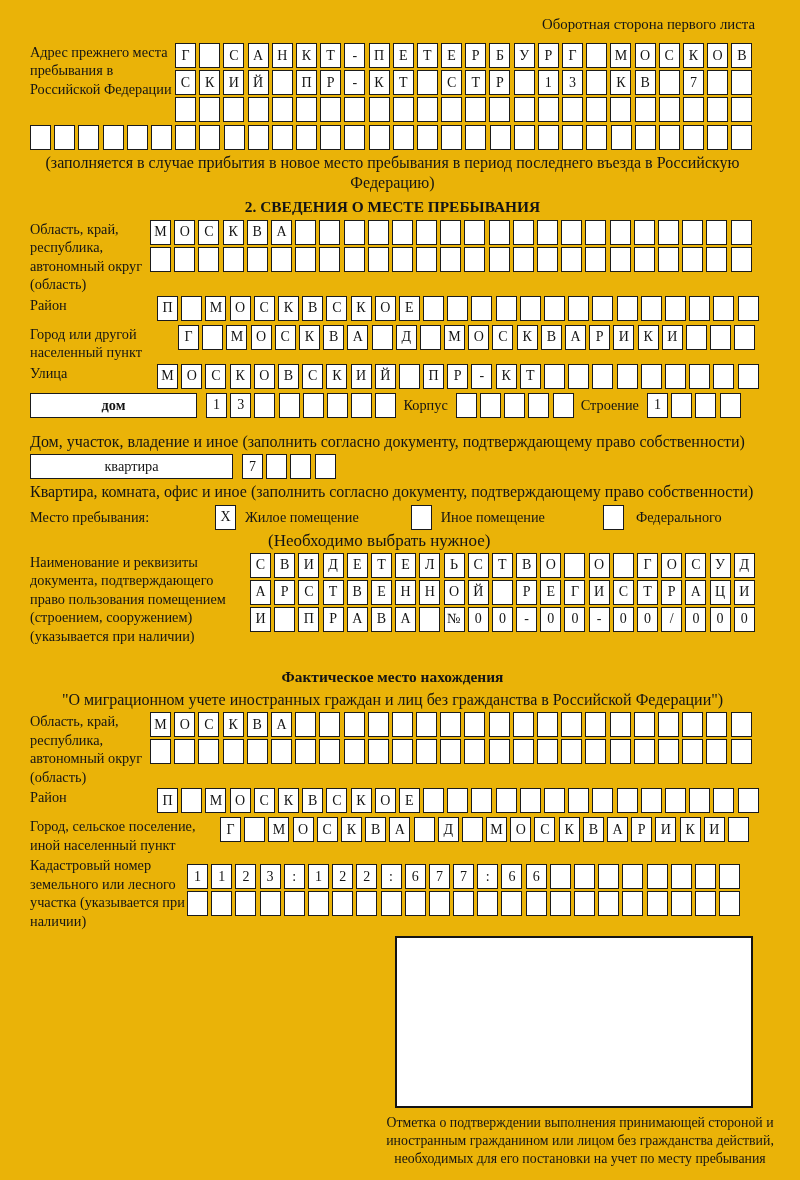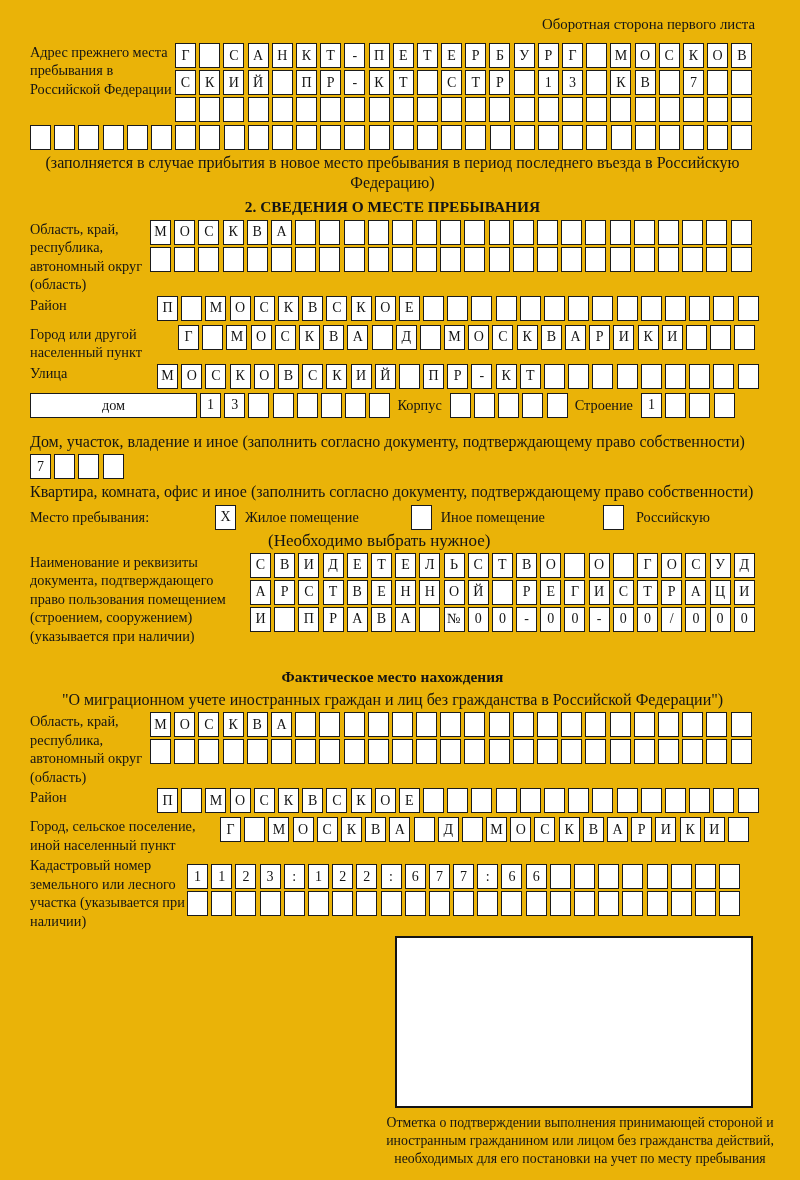--- a/index.html
+++ b/index.html
@@ -24,21 +24,21 @@
   }
   .fullrow{margin-top:1px;}
   .caption{font-size:16px;line-height:1.28;margin:1px 0 2px 0;}
   .center{text-align:center;}
   .h-bold{font-weight:bold;text-align:center;font-size:15.4px;margin:4px 0 4px 0;}
   .named-rect{
     box-sizing:border-box;height:25px;border:1.6px solid #1b1b1b;
     display:flex;align-items:center;justify-content:center;
     font-size:14.3px;flex:0 0 auto;background:#fff;
   }
-  .dom-rect{width:167px;margin-right:3px;}
+  .dom-rect{width:167px;margin-right:9px;font-weight:bold;}
   .kv-rect{width:203px;margin-right:9px;}
   .inline-label{font-size:14.3px;line-height:25px;flex:0 0 auto;}
   .line{display:flex;align-items:flex-start;margin:2px 0 0 0;}
   .checkbox{
     flex:0 0 auto;width:21px;height:25px;box-sizing:border-box;
     border:1.6px solid #1b1b1b;display:flex;align-items:center;justify-content:center;
     font-size:14px;background:#fff;
   }
   .stay{margin:2px 0 0 0;align-items:center;}
   .hint{font-size:17px;margin:1px 0 2px 238px;}
@@ -358,37 +358,38 @@
     <div class="cells">
         <span class="cell">1</span>
         <span class="cell"></span>
         <span class="cell"></span>
         <span class="cell"></span>
       </div>
   </div>
   <div class="caption">Дом, участок, владение и иное (заполнить согласно документу, подтверждающему право собственности)</div>
 
   <div class="line">
+    <div class="named-rect kv-rect">квартира</div>
     <div class="cells">
         <span class="cell">7</span>
         <span class="cell"></span>
         <span class="cell"></span>
         <span class="cell"></span>
       </div>
   </div>
   <div class="caption">Квартира, комната, офис и иное (заполнить согласно документу, подтверждающему право собственности)</div>
 
   <div class="frow stay">
     <div class="flabel" style="width:185px;">Место пребывания:</div>
     <div class="checkbox">X</div>
     <div class="inline-label" style="margin:0 52px 0 9px;">Жилое помещение</div>
     <div class="checkbox"></div>
     <div class="inline-label" style="margin:0 58px 0 9px;">Иное помещение</div>
     <div class="checkbox"></div>
-    <div class="inline-label" style="margin:0 0 0 12px;">Российскую</div>
+    <div class="inline-label" style="margin:0 0 0 12px;">Федерального</div>
   </div>
   <div class="hint">(Необходимо выбрать нужное)</div>
 
   <div class="frow doc-block mt2">
     <div class="flabel w220">Наименование и реквизиты документа, подтверждающего право пользования помещением (строением, сооружением) (указывается при наличии)</div>
     <div class="rows">
       <div class="cells">
           <span class="cell">С</span>
           <span class="cell">В</span>
           <span class="cell">И</span>

